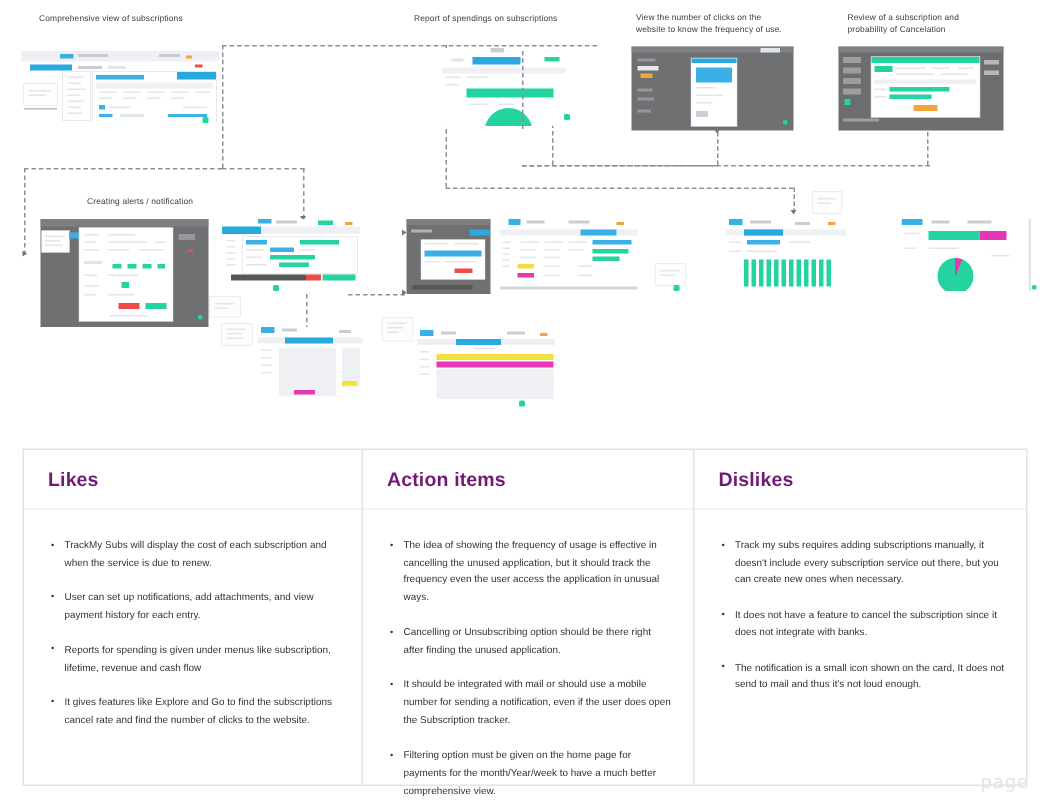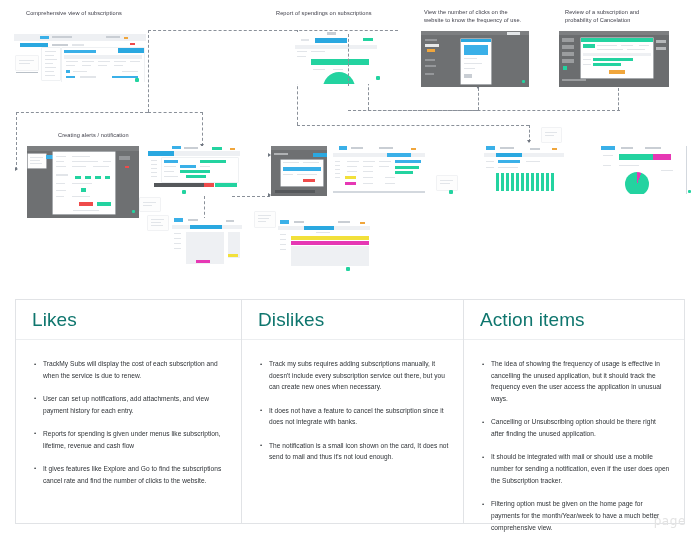--- a/index.html
+++ b/index.html
@@ -86,21 +86,21 @@
   }
   #tbl-cols { display: flex; height: 100%; }
   .col { position: relative; height: 100%; }
   .col + .col { border-left: 1px solid #e1e3e6; }
   .col-0 { width: 225px; }
   .col-1 { width: 222px; }
   .col-2 { width: 221px; }
   .col-head {
     height: 40px; display: flex; align-items: center;
     padding: 0 0 0 16px;
-    font-size: 19px; font-weight: normal; color: #0f766e;
+    font-size: 13px; font-weight: bold; color: #701a75;
     border-bottom: 1px solid #eceef0;
     letter-spacing: .1px;
   }
   .col-body { padding: 18px 14px 0 18px; }
   ul.bullets { list-style: none; margin: 0; padding: 0; }
   ul.bullets li {
     position: relative;
     padding-left: 9px;
     margin-bottom: 11.5px;
     font-size: 6.6px;
@@ -498,41 +498,41 @@
         <div class="col-body">
           <ul class="bullets">
             <li>TrackMy Subs will display the cost of each subscription and when the service is due to renew.</li>
             <li>User can set up notifications, add attachments, and view payment history for each entry.</li>
             <li>Reports for spending is given under menus like subscription, lifetime, revenue and cash flow</li>
             <li>It gives features like Explore and Go to find the subscriptions cancel rate and find the number of clicks to the website.</li>
           </ul>
         </div>
       </div>
 
-      <div class="col col-1">
-        <div class="col-head">Dislikes</div>
-        <div class="col-body">
-          <ul class="bullets">
-            <li>Track my subs requires adding subscriptions manually, it doesn't include every subscription service out there, but you can create new ones when necessary.</li>
-            <li>It does not have a feature to cancel the subscription since it does not integrate with banks.</li>
-            <li>The notification is a small icon shown on the card, It does not send to mail and thus it's not loud enough.</li>
-          </ul>
-        </div>
-      </div>
-
       <div class="col col-2">
         <div class="col-head">Action items</div>
         <div class="col-body">
           <ul class="bullets">
             <li>The idea of showing the frequency of usage is effective in cancelling the unused application, but it should track the frequency even the user access the application in unusual ways.</li>
             <li>Cancelling or Unsubscribing option should be there right after finding the unused application.</li>
             <li>It should be integrated with mail or should use a mobile number for sending a notification, even if the user does open the Subscription tracker.</li>
             <li>Filtering option must be given on the home page for payments for the month/Year/week to have a much better comprehensive view.</li>
           </ul>
         </div>
       </div>
 
+      <div class="col col-1">
+        <div class="col-head">Dislikes</div>
+        <div class="col-body">
+          <ul class="bullets">
+            <li>Track my subs requires adding subscriptions manually, it doesn't include every subscription service out there, but you can create new ones when necessary.</li>
+            <li>It does not have a feature to cancel the subscription since it does not integrate with banks.</li>
+            <li>The notification is a small icon shown on the card, It does not send to mail and thus it's not loud enough.</li>
+          </ul>
+        </div>
+      </div>
+
     </div>
   </div>
 
   <div class="miro">page</div>
 
 </div>
 
 </body></html>

